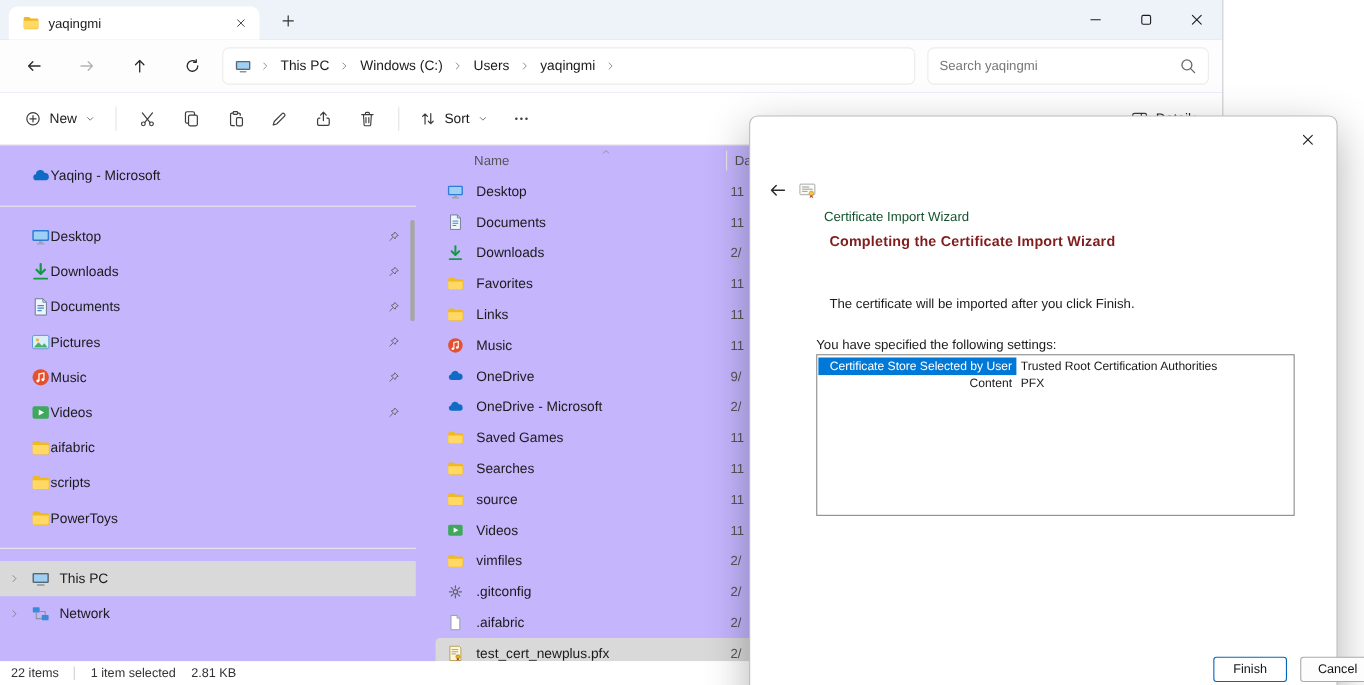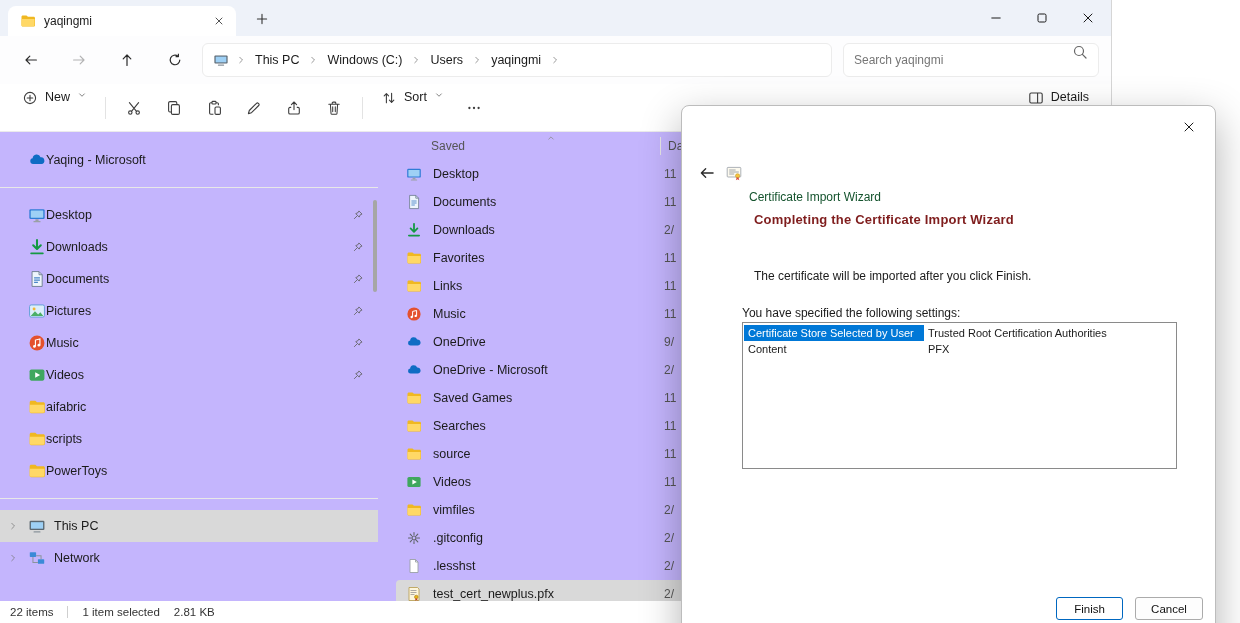--- a/index.html
+++ b/index.html
@@ -20,26 +20,26 @@
   .tab-close{width:22px;height:22px;display:flex;align-items:center;justify-content:center;border-radius:4px;}
   .newtab{position:absolute;left:250px;top:8px;width:24px;height:22px;display:flex;align-items:center;justify-content:center;border-radius:4px;}
   .win-controls{position:absolute;right:0;top:0;display:flex;height:36px;}
   .win-btn{width:46px;height:36px;display:flex;align-items:center;justify-content:center;}
 
   .navbar{position:relative;height:48px;background:#fdfdfe;display:flex;align-items:center;}
   .nav-btn{width:34px;height:34px;margin-left:14px;display:flex;align-items:center;justify-content:center;border-radius:4px;}
   .nav-btn.disabled{opacity:.35;}
   .crumbbar{margin-left:10px;width:630px;height:34px;background:#fff;border:1px solid #ececec;border-radius:6px;display:flex;align-items:center;padding:0 10px;gap:7px;font-size:12.5px;}
   .crumb{white-space:nowrap;padding:2px 2px;border-radius:4px;}
-  .searchbox{margin-left:auto;margin-right:12px;width:256px;height:34px;background:#fff;border:1px solid #ececec;border-radius:6px;display:flex;padding:0 10px;gap:6px;}
+  .searchbox{margin-left:auto;margin-right:12px;width:256px;height:34px;background:#fff;border:1px solid #ececec;border-radius:6px;display:flex;align-items:center;padding:0 10px;gap:6px;}
   .searchbox input{flex:1;border:none;outline:none;font-size:12px;color:#333;background:transparent;font-family:inherit;}
   .searchbox input::placeholder{color:#767676;}
 
   .toolbar{height:48px;display:flex;align-items:center;padding:0 12px;background:#fff;border-bottom:1px solid #ebebeb;}
-  .tb-btn{display:flex;gap:7px;padding:0 10px;height:36px;border-radius:4px;font-size:12.5px;}
+  .tb-btn{display:flex;align-items:center;gap:7px;padding:0 10px;height:36px;border-radius:4px;font-size:12.5px;}
   .tb-icon-btn{width:40px;height:36px;display:flex;align-items:center;justify-content:center;border-radius:4px;}
   .tb-sep{width:1px;height:22px;background:#e3e3e3;margin:0 8px;}
   .tb-spacer{flex:1;}
 
   .main{position:absolute;top:132px;left:0;right:0;bottom:22px;display:flex;}
   .sidebar{width:378px;position:relative;padding-top:12px;}
   .side-row{height:32px;display:flex;align-items:center;font-size:12.5px;}
   .side-onedrive{padding-left:28px;}
   .side-item{padding-left:28px;}
   .side-sep{border-top:1px solid #e8e8e8;margin:11px 0;}
@@ -67,24 +67,24 @@
   .dialog{position:absolute;left:681px;top:105px;width:535px;height:560px;background:#fff;border:1px solid #bcbcbc;border-radius:8px;box-shadow:0 14px 40px rgba(0,0,0,.30);z-index:10;}
   .dlg-close{position:absolute;top:8px;right:10px;width:32px;height:26px;display:flex;align-items:center;justify-content:center;border-radius:4px;}
   .dlg-header{position:absolute;top:36px;left:13px;display:flex;align-items:center;gap:7px;}
   .dlg-back{width:24px;height:22px;display:flex;align-items:center;justify-content:center;}
   .dlg-title{font-size:12px;color:#14532d;margin-top:48px;}
   .dlg-heading{position:absolute;top:106px;left:72px;font-size:13px;font-weight:700;color:#7f1d1d;letter-spacing:.2px;}
   .dlg-info{position:absolute;top:163px;left:72px;font-size:12px;}
   .dlg-settings-label{position:absolute;top:200px;left:60px;font-size:12px;}
   .dlg-box{position:absolute;top:216px;left:60px;width:435px;height:147px;border:1px solid #8a8a8a;background:#fff;font-size:11px;padding:2px 1px;overflow:hidden;}
   .set-row{display:flex;line-height:16px;}
-  .set-key{width:180px;padding:0 4px;white-space:nowrap;overflow:hidden;}
+  .set-key{width:180px;padding:0 4px;white-space:nowrap;overflow:hidden;text-align:right;}
   .set-key.sel{background:#0078d7;color:#fff;}
   .set-val{flex:1;padding:0 4px;white-space:nowrap;overflow:hidden;}
-  .dlg-btn{position:absolute;top:491px;height:23px;border-radius:3px;background:#fdfdfd;display:flex;align-items:center;justify-content:center;font-size:11.5px;color:#111;font-family:inherit;}
+  .dlg-btn{position:absolute;top:491px;height:23px;border-radius:3px;background:#fdfdfd;display:flex;align-items:center;justify-content:center;font-size:11.5px;color:#111;font-family:inherit;margin-left:47px;}
   .dlg-finish{left:374px;width:67px;border:1.5px solid #0067c0;background:#fff;}
   .dlg-cancel{left:453px;width:68px;border:1px solid #ababab;}
 </style>
 </head>
 <body>
 
 <div class="explorer">
 
   <div class="tabbar">
     <div class="tab">
@@ -483,21 +483,21 @@
               <path d="M4.4 7v4.9h4.4M11.6 9V6.1H7.2" fill="none" stroke="#8a949c" stroke-width=".9"></path>
             </svg>
           </span>
         <span>Network</span>
       </div>
       <div class="side-scrollthumb"></div>
     </div>
 
     <div class="filelist">
       <div class="fl-header">
-        <span class="hdr-name">Saved</span>
+        <span class="hdr-name">Name</span>
         <span class="hdr-caret ic ic-xs">
             <svg viewBox="0 0 16 16" xmlns="http://www.w3.org/2000/svg">
               <path d="M4.4 9.8L8 6.2l3.6 3.6" fill="none" stroke="#888" stroke-width="1.2" stroke-linecap="round" stroke-linejoin="round"></path>
             </svg>
           </span>
         <span class="col-div"></span>
         <span class="hdr-date">Da</span>
       </div>
       <div id="fl-rows">
           <div class="fl-row">
@@ -644,21 +644,21 @@
             <span class="fl-name">.gitconfig</span>
             <span class="date">2/</span>
           </div>
           <div class="fl-row">
             <span class="ic ic-md">
               <svg viewBox="0 0 16 16" xmlns="http://www.w3.org/2000/svg">
                 <path d="M4 1.5h5.5L12 4v10.5H4z" fill="#fff" stroke="#9aa0a6" stroke-width=".9"></path>
                 <path d="M9.5 1.5V4H12" fill="none" stroke="#9aa0a6" stroke-width=".9"></path>
               </svg>
             </span>
-            <span class="fl-name">.lesshst</span>
+            <span class="fl-name">.aifabric</span>
             <span class="date">2/</span>
           </div>
           <div class="fl-row selected">
             <span class="ic ic-md">
               <svg viewBox="0 0 16 16" xmlns="http://www.w3.org/2000/svg">
                 <path d="M3 1.5h8.5l1.5 1.5v11.5H3z" fill="#fdf6dc" stroke="#b59a4a" stroke-width=".8"></path>
                 <path d="M4.5 4.5h6M4.5 6.5h6M4.5 8.5h4" stroke="#8a8a8a" stroke-width=".7"></path>
                 <circle cx="10.3" cy="11" r="1.8" fill="#e8b31a" stroke="#a77d0a" stroke-width=".6"></circle>
                 <path d="M9.6 12.5l-.6 2.2 1.3-.7 1.3.7-.6-2.2" fill="#c0392b"></path>
               </svg>

